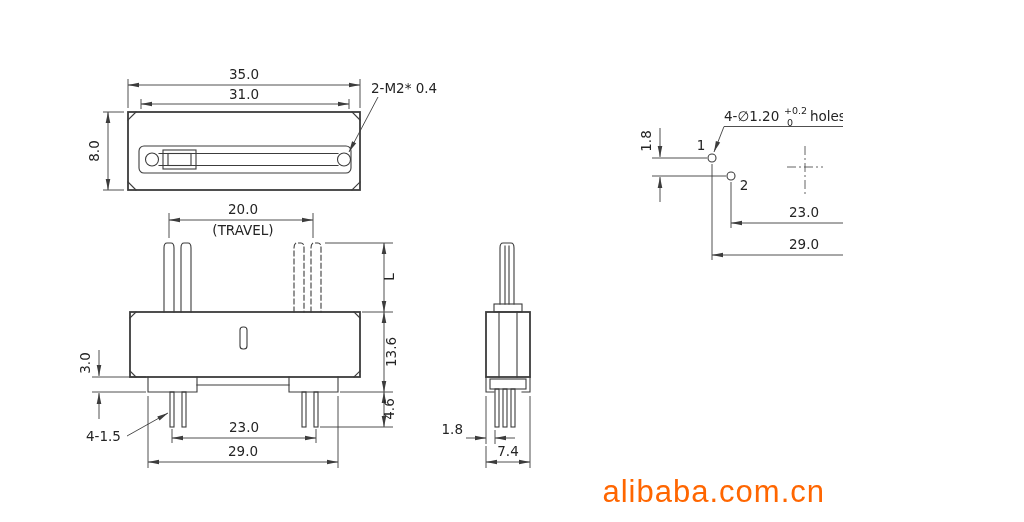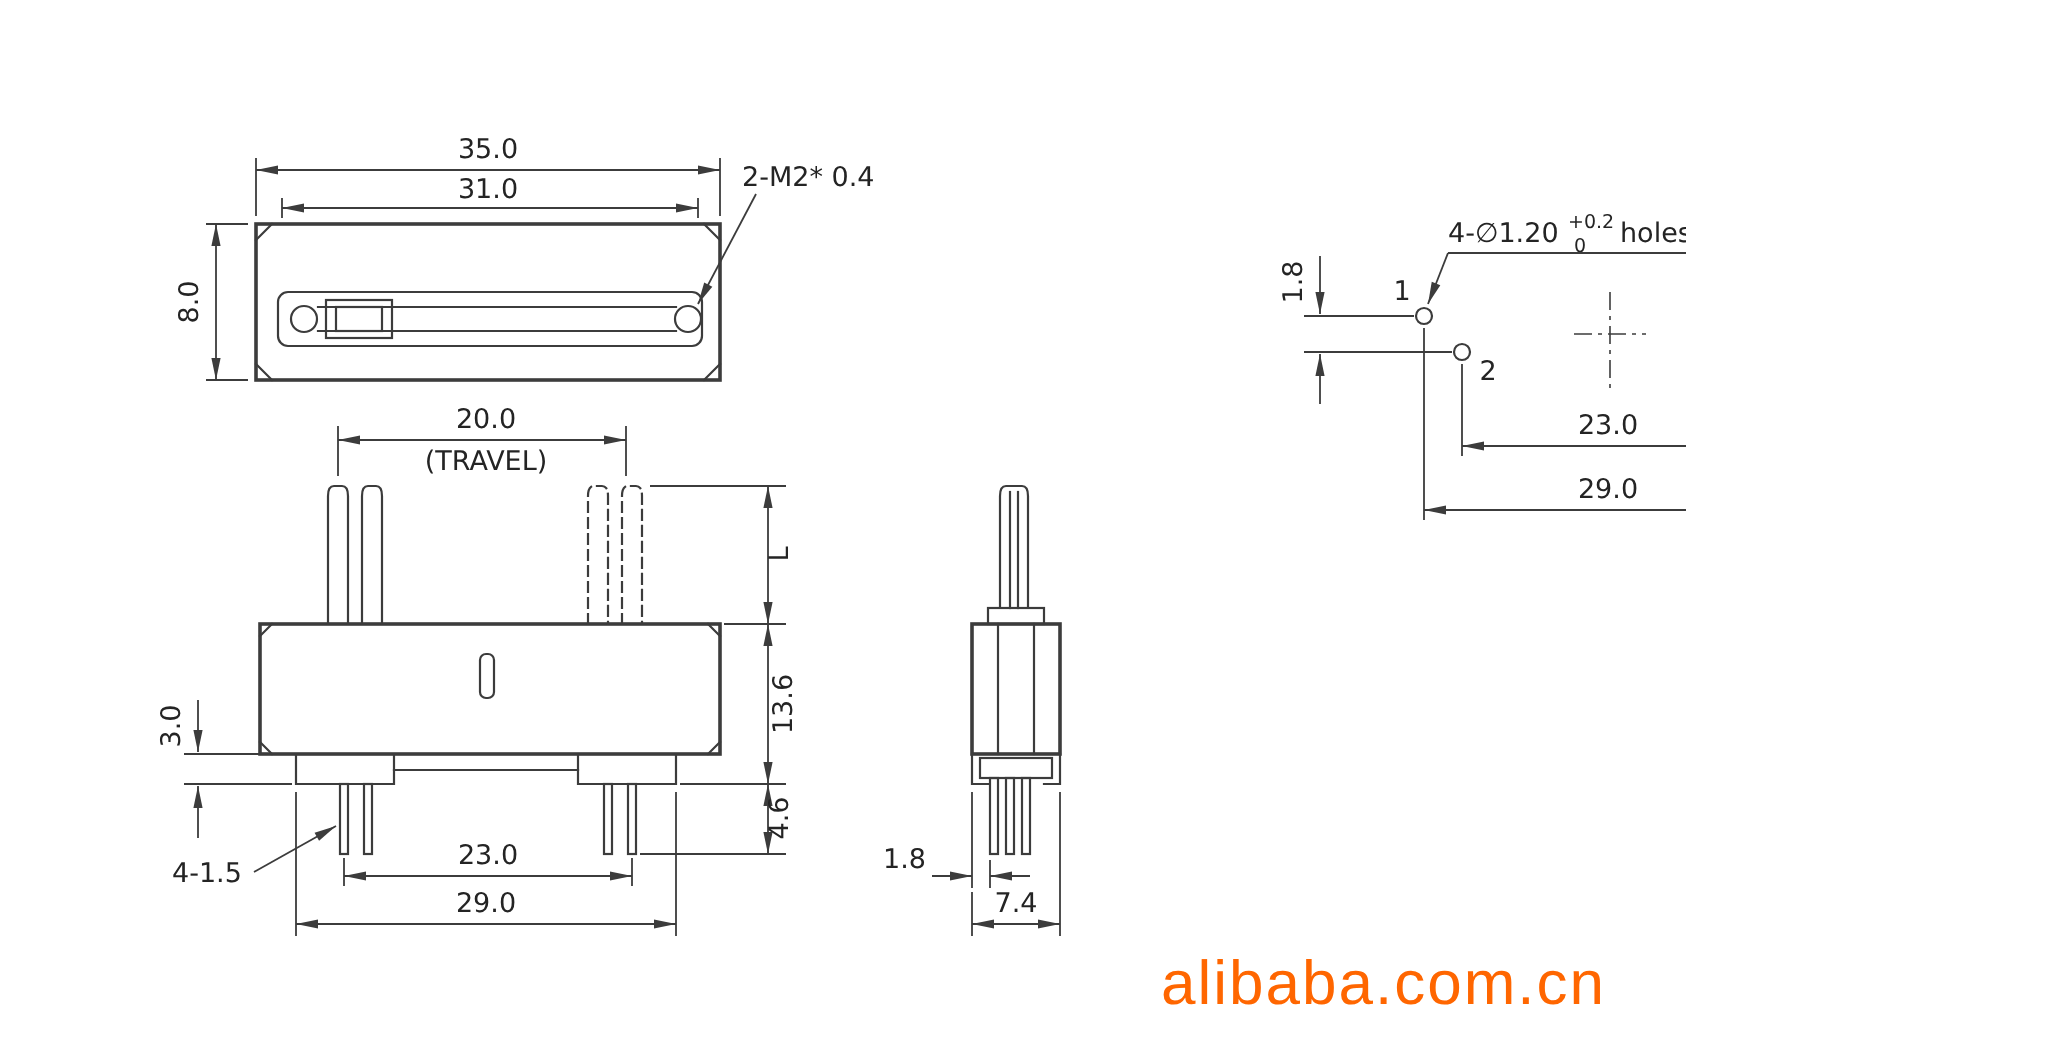--- a/index.html
+++ b/index.html
@@ -5,21 +5,21 @@
   html,body{margin:0;padding:0;background:#fff;}
   .canvas{position:relative;width:843px;height:522px;background:#ffffff;overflow:hidden;
           font-family:"DejaVu Sans", sans-serif;}
   svg text{font-family:"DejaVu Sans", sans-serif;font-size:13.5px;fill:#242424;}
   svg text.small{font-size:9.5px;}
   .o2{stroke:#3c3c3c;stroke-width:1.8;fill:none;stroke-linejoin:miter;stroke-linecap:square;}
   .o1{stroke:#3c3c3c;stroke-width:1.1;fill:none;stroke-linecap:square;}
   .dim{stroke:#3c3c3c;stroke-width:0.9;fill:none;}
   .dash{stroke-dasharray:5 3;}
   .cl{stroke:#3c3c3c;stroke-width:0.8;fill:none;stroke-dasharray:9 3 2 3;}
-  .watermark{position:absolute;right:40px;bottom:12px;font-size:31px;letter-spacing:1px;
+  .watermark{position:absolute;right:18px;bottom:12px;font-size:31px;letter-spacing:1px;
              font-family:"Liberation Sans", sans-serif;}
 </style>
 </head>
 <body>
 
 <div class="canvas">
 <svg width="1024" height="522" viewBox="0 0 1024 522">
   <defs>
     <marker id="arr" viewBox="0 0 12 6" markerWidth="12" markerHeight="6" refX="11.5" refY="3" orient="auto-start-reverse" markerUnits="userSpaceOnUse">
       <path d="M0.5,0.7 L11.5,3 L0.5,5.3 Z" fill="#3c3c3c"></path>

